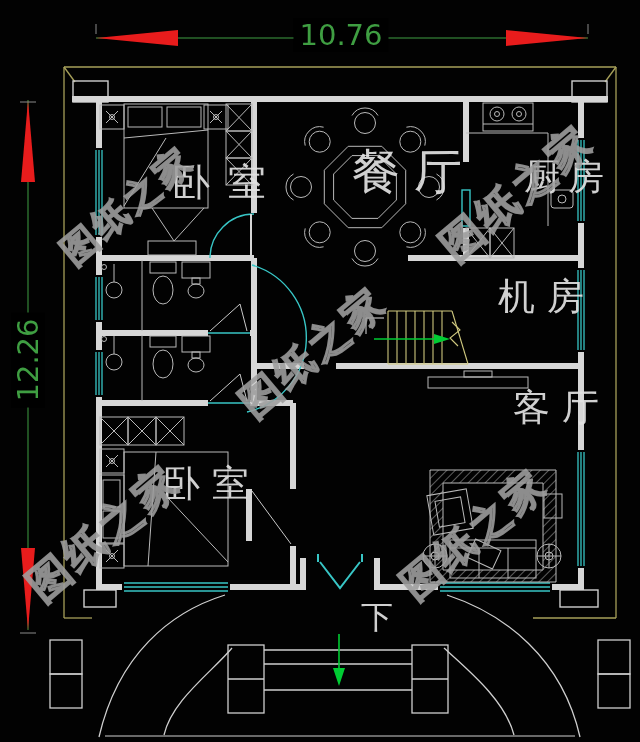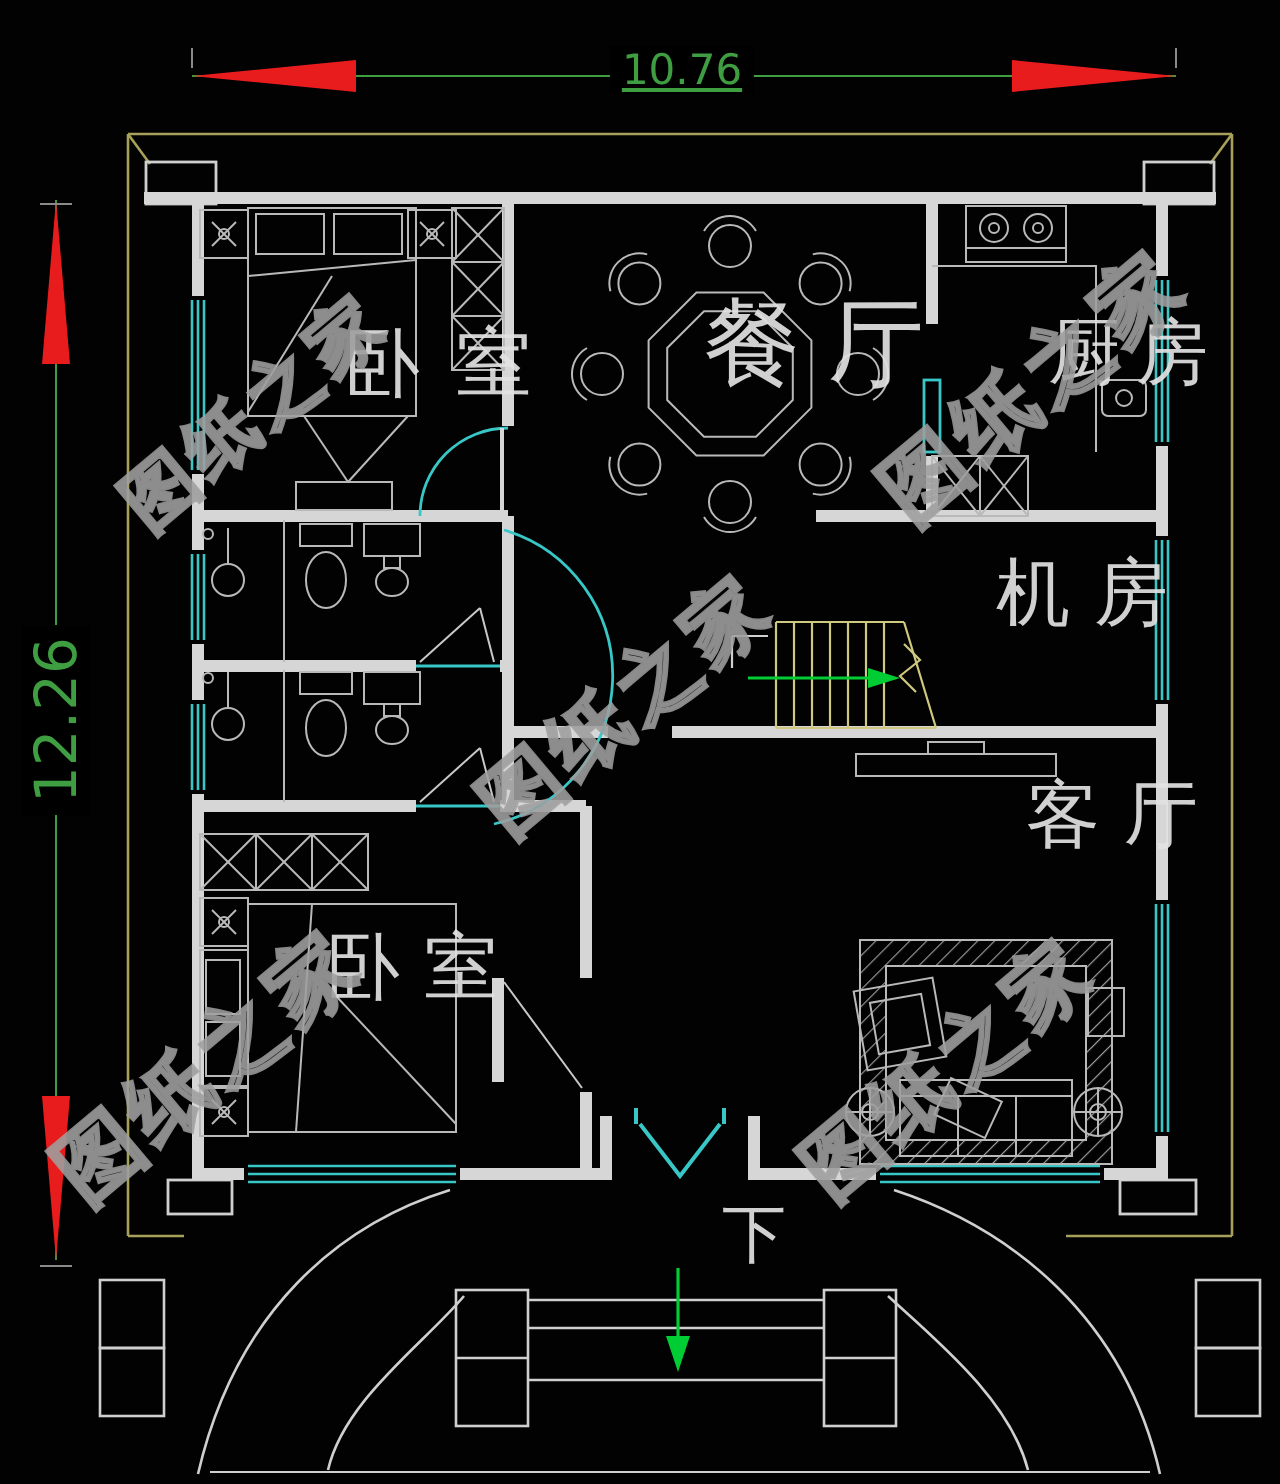--- a/index.html
+++ b/index.html
@@ -367,21 +367,21 @@
   </g>
   <g>
     <line x1="28" y1="100" x2="28" y2="630" stroke="#3f9e42" stroke-width="1"></line>
     <polygon points="28,100 21,182 35,182" fill="#e81c1c" stroke="none"></polygon>
     <polygon points="28,630 21,548 35,548" fill="#e81c1c" stroke="none"></polygon>
     <line x1="20" y1="102" x2="36" y2="102" stroke="#8a8a8a" stroke-width="1"></line>
     <line x1="20" y1="633" x2="36" y2="633" stroke="#8a8a8a" stroke-width="1"></line>
   </g>
 </svg>
 
-<div class="dim-label" style="left:341px;top:35px;font-size:21px;text-decoration:underline;">10.76</div>
+<div class="dim-label" style="left:341px;top:35px;font-size:29px;">10.76</div>
 <div class="dim-label vert" style="left:28px;top:360px;font-size:29px;">12.26</div>
 
 <div class="room-label" style="left:204px;top:182px;font-size:38px;letter-spacing:18px;">卧室</div>
 <div class="room-label" style="left:390px;top:172px;font-size:48px;letter-spacing:14px;">餐厅</div>
 <div class="room-label" style="left:544px;top:177px;font-size:36px;letter-spacing:8px;">厨房</div>
 <div class="room-label" style="left:523px;top:297px;font-size:37px;letter-spacing:12px;text-align:right;">机房</div>
 <div class="room-label" style="left:538px;top:408px;font-size:37px;letter-spacing:12px;">客厅</div>
 <div class="room-label" style="left:188px;top:484px;font-size:37px;letter-spacing:12px;">卧室</div>
 <div class="room-label" style="left:353px;top:618px;font-size:32px;">下</div>
 

